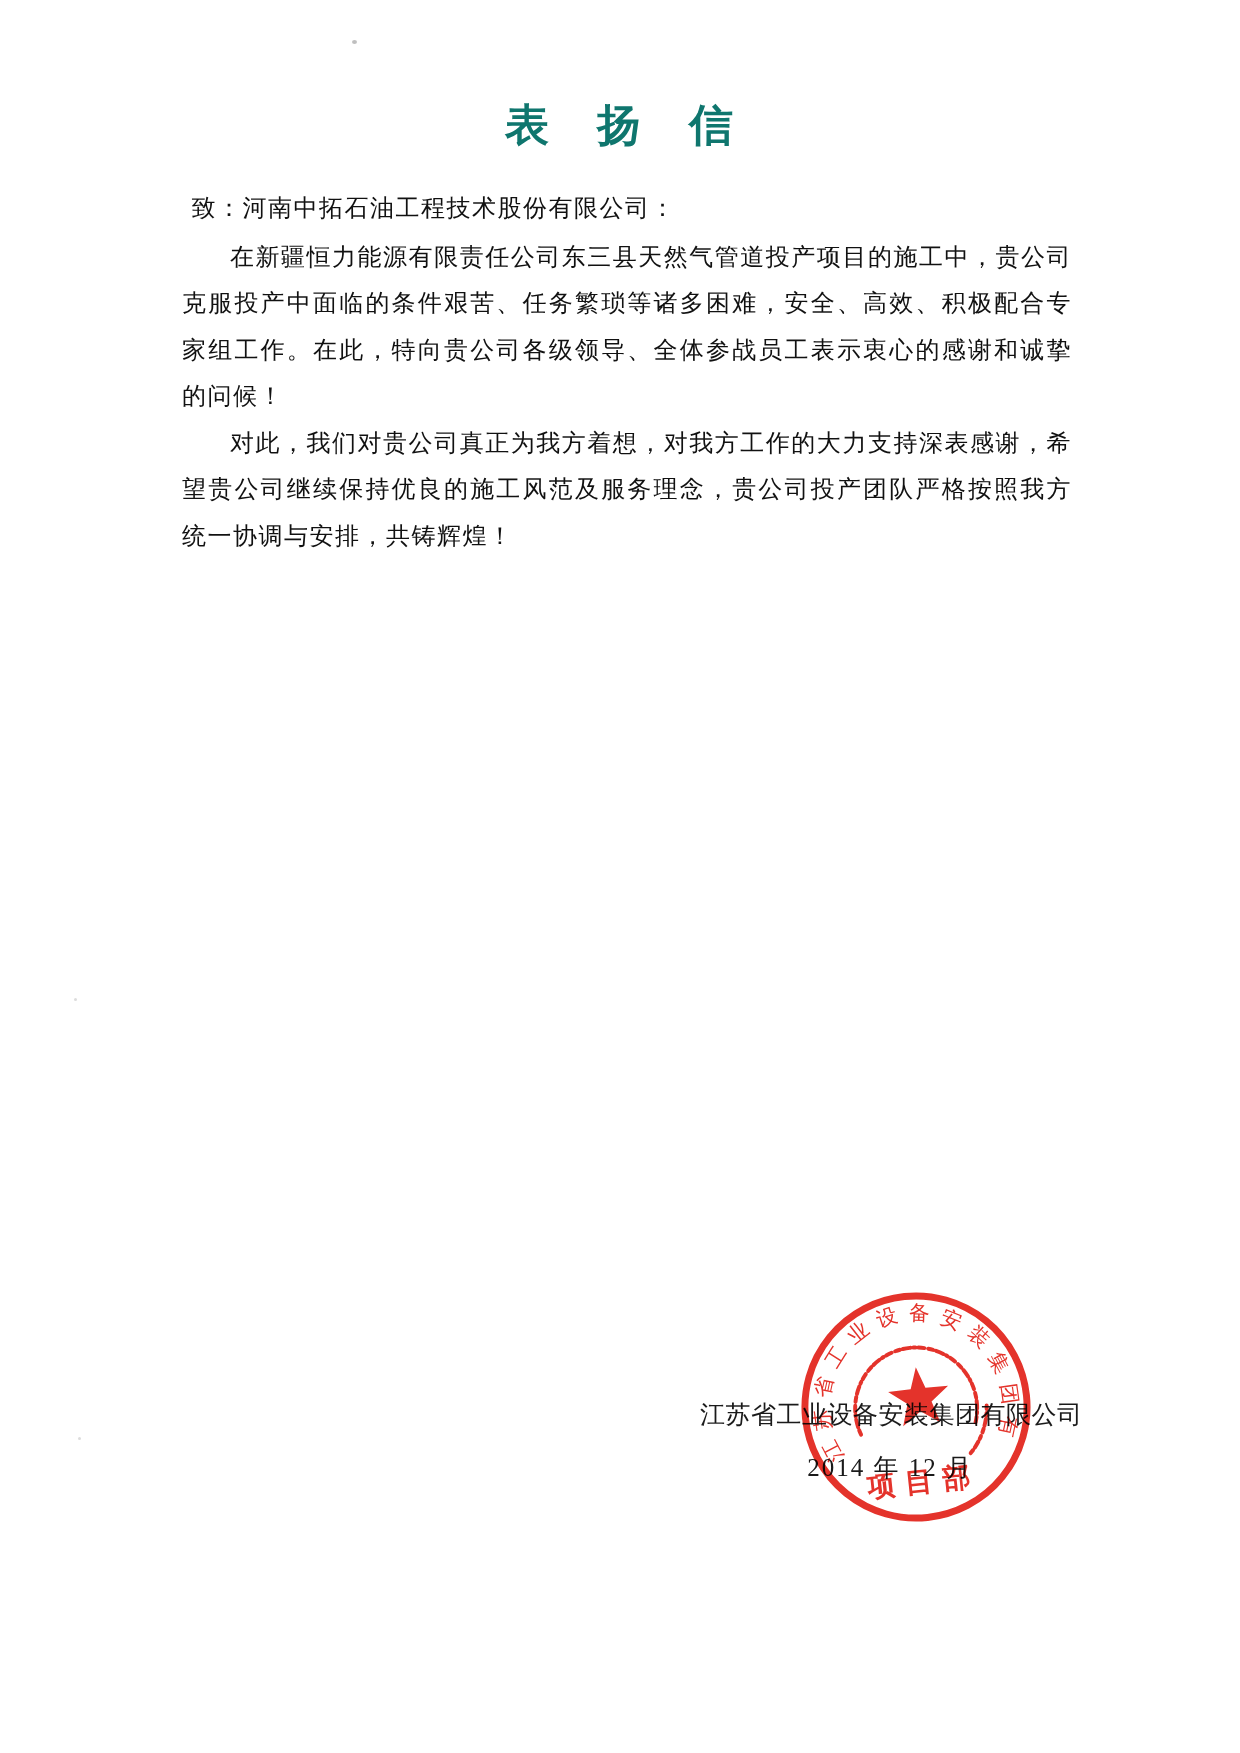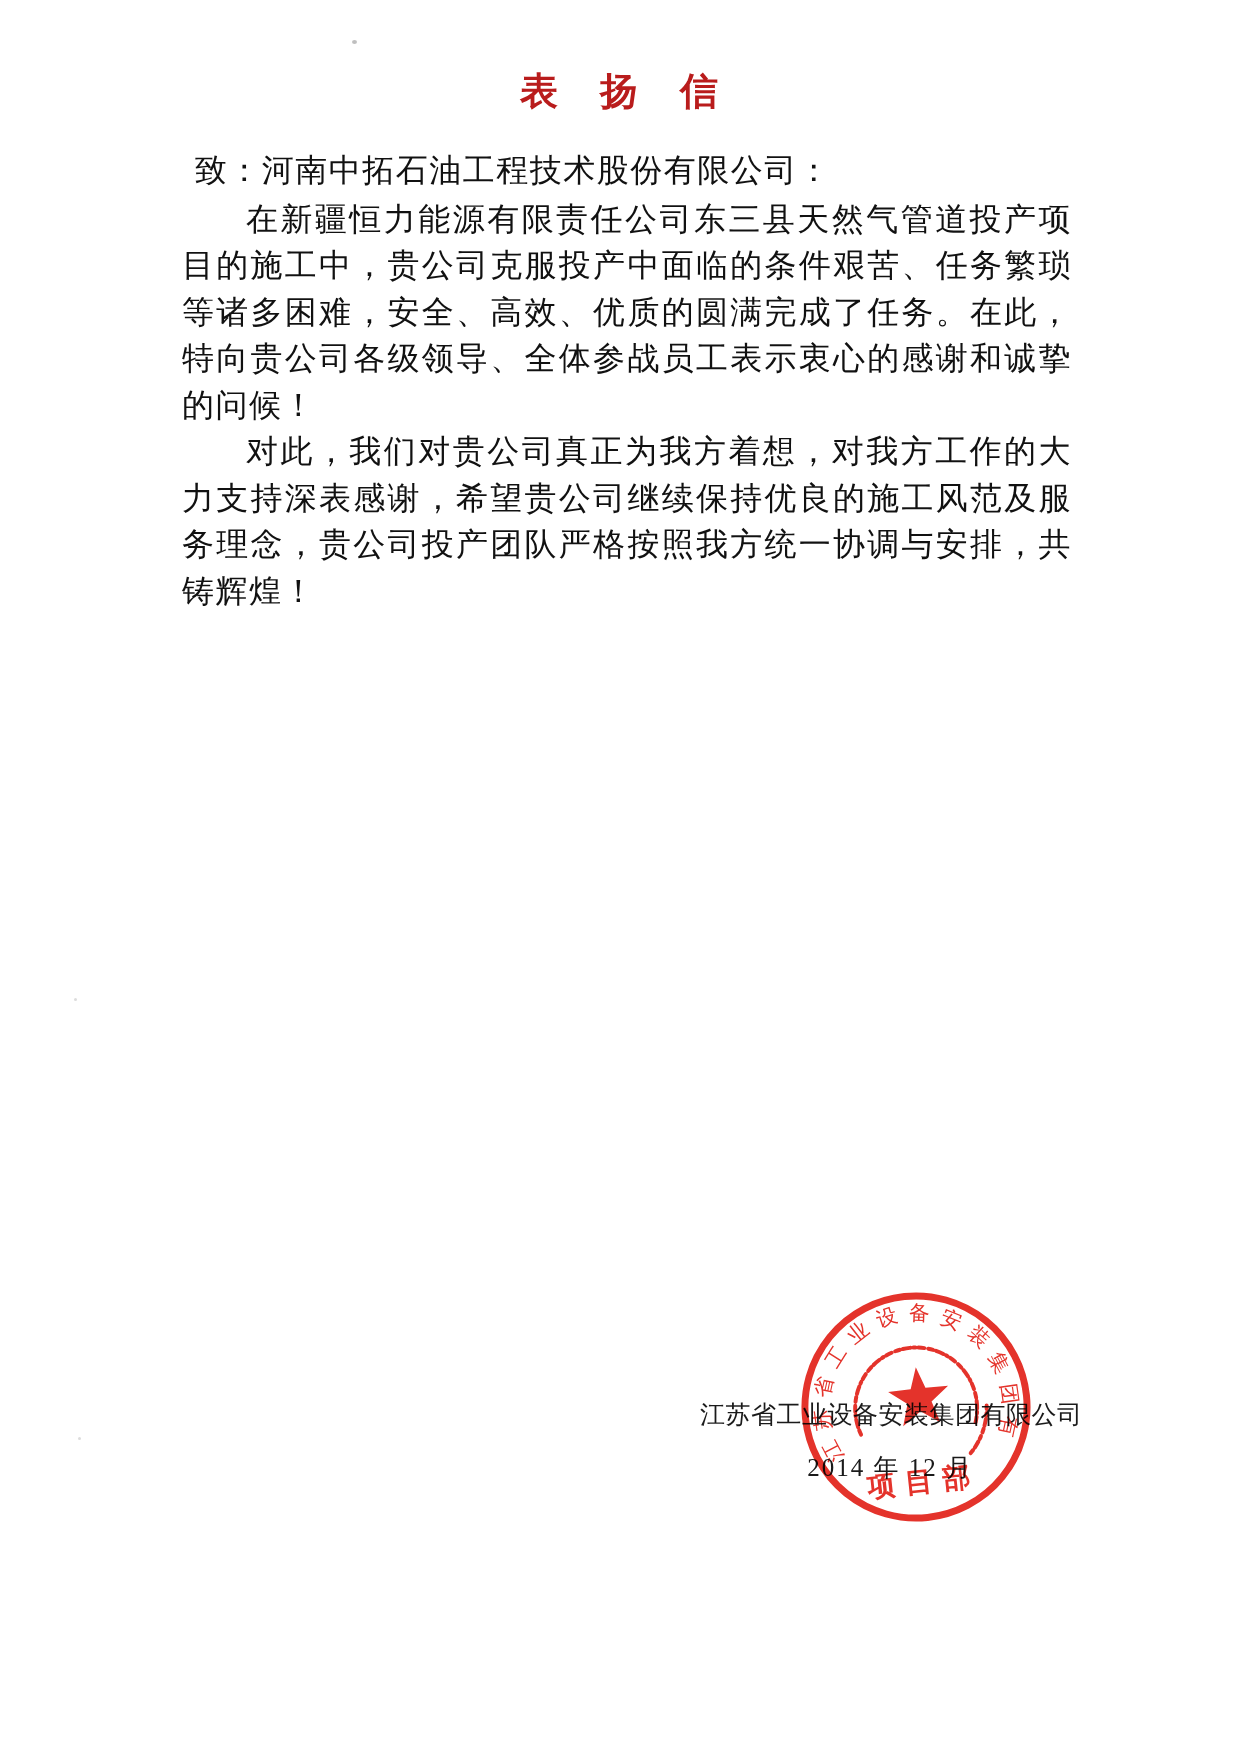--- a/index.html
+++ b/index.html
@@ -6,31 +6,31 @@
   .page {
     position: relative;
     width: 1240px;
     height: 1753px;
     background: #ffffff;
     font-family: "Liberation Serif", "DejaVu Serif", serif;
     color: #111111;
     overflow: hidden;
   }
   .title {
-    margin: 66px 0 30px 0;
+    margin: 96px 0 30px 0;
     text-align: center;
-    font-size: 38px;
+    font-size: 44px;
     font-weight: bold;
     letter-spacing: 2px;
-    color: #b91c1c;
+    color: #0f766e;
     font-family: "DejaVu Sans", "Liberation Sans", sans-serif;
   }
   .content {
     margin: 0 168px 0 182px; 
-    font-size: 32px;
+    font-size: 24px;
     line-height: 46.5px;
     letter-spacing: 1.5px;
     text-align: justify;
   }
   .salutation {
     margin: 0 0 2px 0;
     padding-left: 0.4em;
   }
   .content p.body-para {
     margin: 0;
@@ -70,21 +70,21 @@
 <div class="page">
 
   <div class="speck speck-1"></div>
   <div class="speck speck-2"></div>
   <div class="speck speck-3"></div>
 
   <h1 class="title">表　扬　信</h1>
 
   <div class="content">
     <p class="salutation">致：河南中拓石油工程技术股份有限公司：</p>
-    <p class="body-para">在新疆恒力能源有限责任公司东三县天然气管道投产项目的施工中，贵公司克服投产中面临的条件艰苦、任务繁琐等诸多困难，安全、高效、优质的圆满完成了任务。在此，特向贵公司各级领导、全体参战员工表示衷心的感谢和诚挚的问候！</p>
+    <p class="body-para">在新疆恒力能源有限责任公司东三县天然气管道投产项目的施工中，贵公司克服投产中面临的条件艰苦、任务繁琐等诸多困难，安全、高效、积极配合专家组工作。在此，特向贵公司各级领导、全体参战员工表示衷心的感谢和诚挚的问候！</p>
     <p class="body-para">对此，我们对贵公司真正为我方着想，对我方工作的大力支持深表感谢，希望贵公司继续保持优良的施工风范及服务理念，贵公司投产团队严格按照我方统一协调与安排，共铸辉煌！</p>
   </div>
 
   <div class="signature-block">
     <div class="signature-company">江苏省工业设备安装集团有限公司</div>
     <div class="signature-date">2014 年 12 月</div>
   </div>
 
   <svg class="seal" viewBox="0 0 240 240" aria-hidden="true">
 

